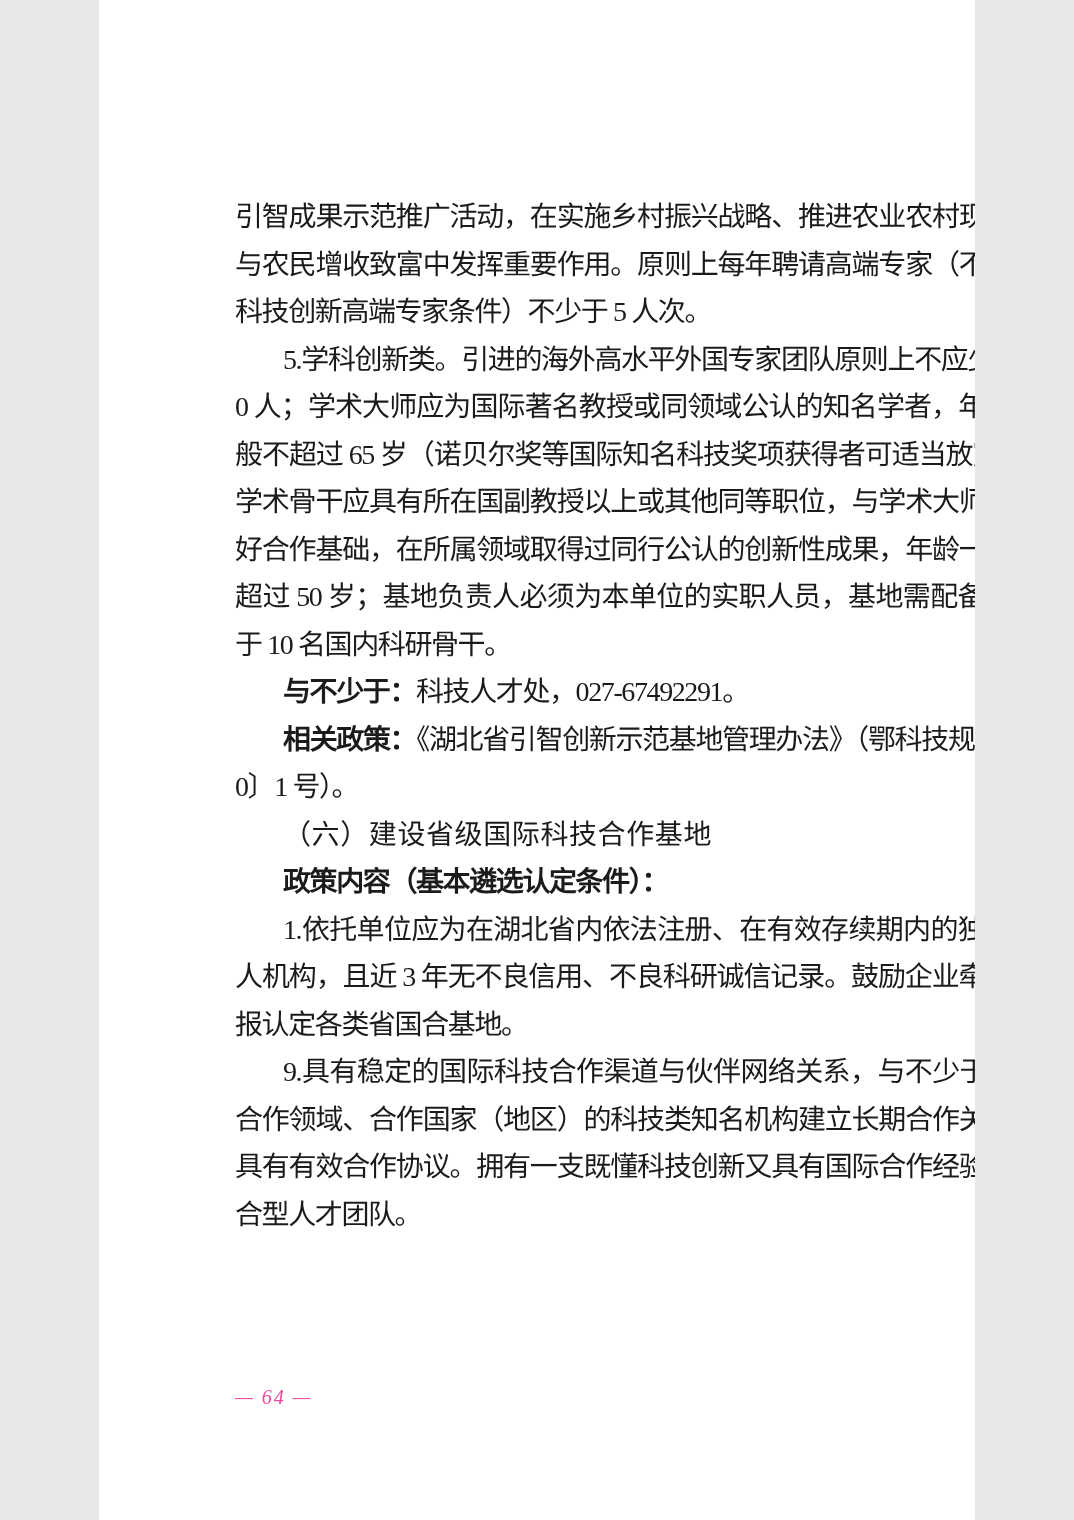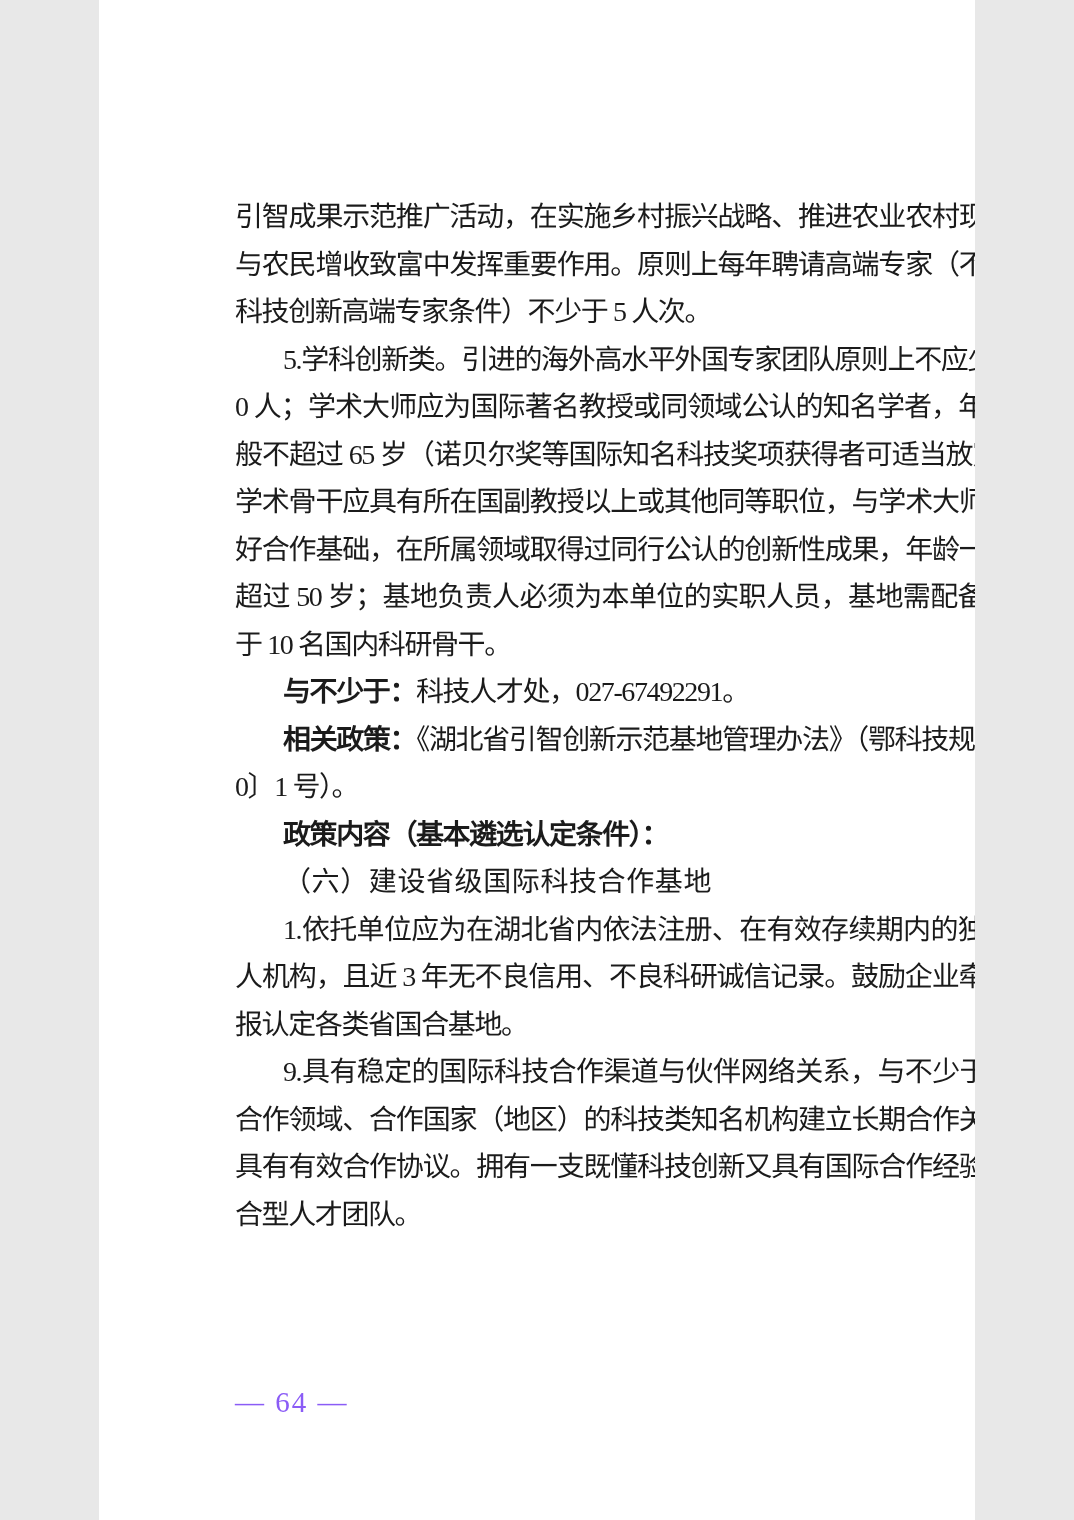--- a/index.html
+++ b/index.html
@@ -41,33 +41,34 @@
   .para.kaiti {
     letter-spacing: 0.6px;
   }
   .run.bold {
     font-weight: bold;
   }
   .footer {
     position: absolute;
     left: 136px;
     top: 1386px;
-    font-size: 29px;
+    font-size: 20px;
     letter-spacing: 2px;
-    color: #8b5cf6;
+    color: #ec4899;
+    font-style: italic;
   }
 </style>
 </head>
 <body>
 
 <div class="page">
   <main class="content">
       <p class="para"><span class="run">引智成果示范推广活动，在实施乡村振兴战略、推进农业农村现代化与农民增收致富中发挥重要作用。原则上每年聘请高端专家（不低于科技创新高端专家条件）不少于 5 人次。</span></p>
       <p class="para indent"><span class="run">5.学科创新类。引进的海外高水平外国专家团队原则上不应少于 10 人；学术大师应为国际著名教授或同领域公认的知名学者，年龄一般不超过 65 岁（诺贝尔奖等国际知名科技奖项获得者可适当放宽）；学术骨干应具有所在国副教授以上或其他同等职位，与学术大师有良好合作基础，在所属领域取得过同行公认的创新性成果，年龄一般不超过 50 岁；基地负责人必须为本单位的实职人员，基地需配备不少于 10 名国内科研骨干。</span></p>
       <p class="para indent"><span class="run bold">与不少于：</span><span class="run">科技人才处，027-67492291。</span></p>
       <p class="para indent"><span class="run bold">相关政策：</span><span class="run">《湖北省引智创新示范基地管理办法》（鄂科技规〔2020〕1 号）。</span></p>
+      <p class="para indent kaiti"><span class="run">（六）建设省级国际科技合作基地</span></p>
       <p class="para indent"><span class="run bold">政策内容（基本遴选认定条件）：</span></p>
-      <p class="para indent kaiti"><span class="run">（六）建设省级国际科技合作基地</span></p>
       <p class="para indent"><span class="run">1.依托单位应为在湖北省内依法注册、在有效存续期内的独立法人机构，且近 3 年无不良信用、不良科研诚信记录。鼓励企业牵头申报认定各类省国合基地。</span></p>
       <p class="para indent"><span class="run">9.具有稳定的国际科技合作渠道与伙伴网络关系，与不少于 3 个合作领域、合作国家（地区）的科技类知名机构建立长期合作关系，具有有效合作协议。拥有一支既懂科技创新又具有国际合作经验的复合型人才团队。</span></p>
     </main>
   <div class="footer">— 64 —</div>
 </div>
 
 </body></html>

